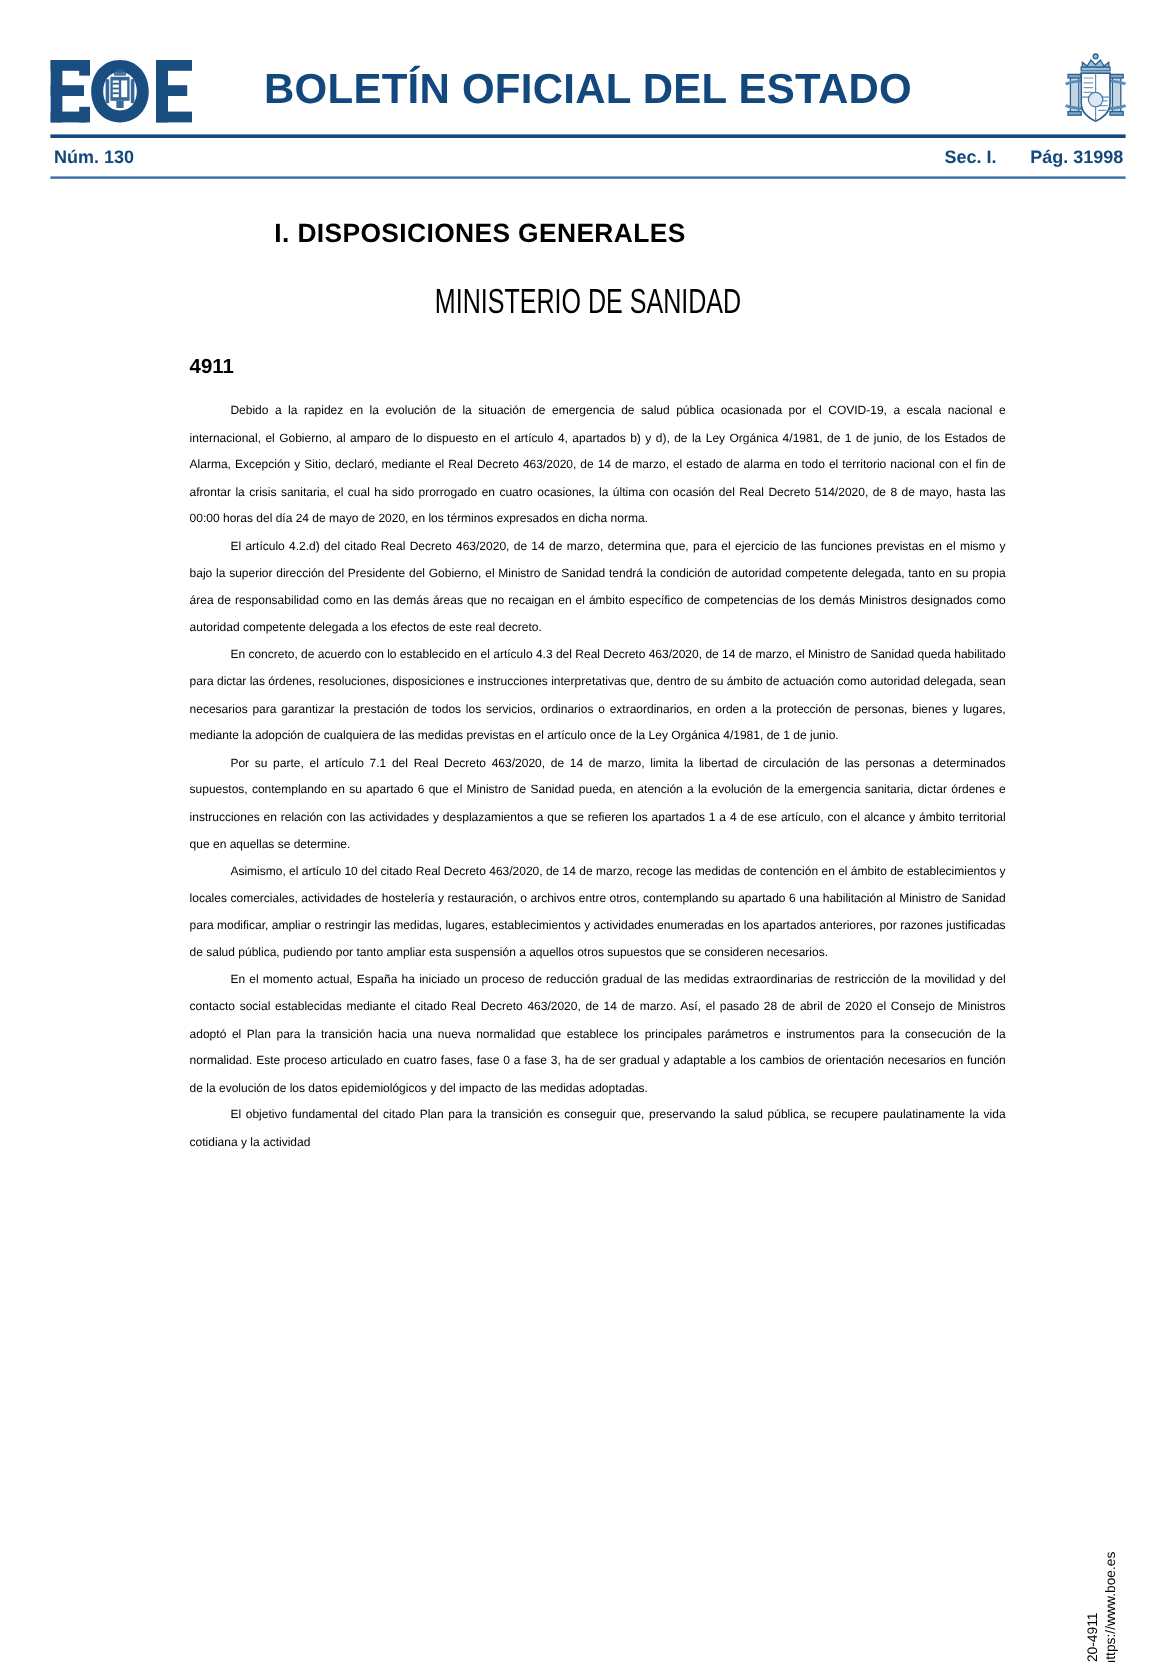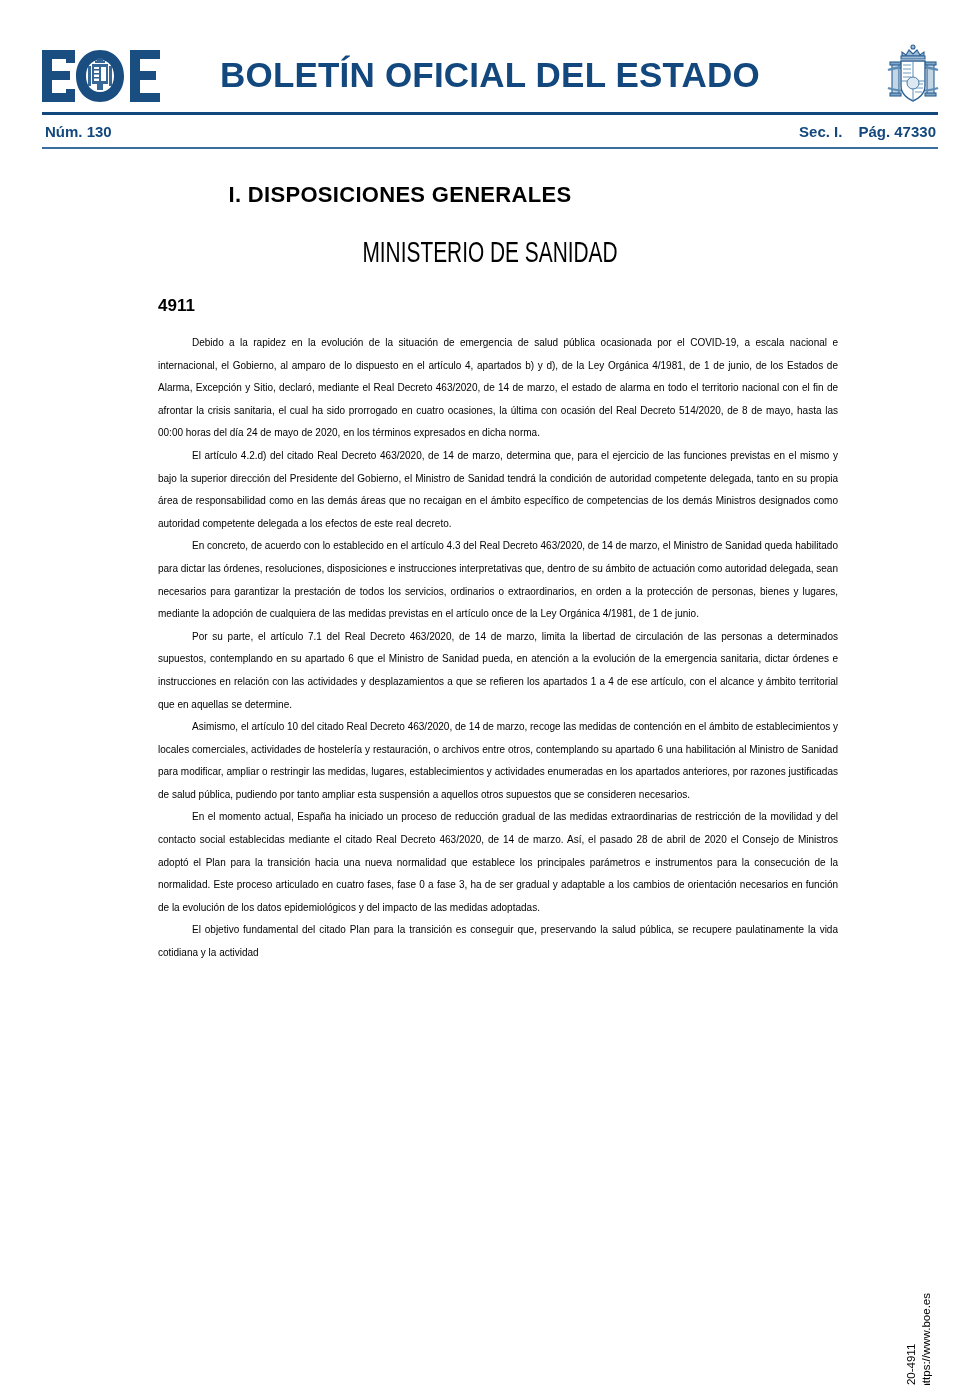--- a/index.html
+++ b/index.html
@@ -80,21 +80,21 @@
   .band-num { position: absolute; left: 3px; }
   .band-date {
     position: absolute;
     left: 0; right: 0;
     text-align: center;
   }
   .band-right {
     position: absolute;
     right: 2px;
     display: flex;
-    gap: 16px;
+    gap: 28px;
   }
 
   
   .doc-heading {
     position: absolute;
     left: 0; top: 182px;
     width: 800px;
     text-align: center;
     font-size: 22px;
     font-weight: bold;
@@ -253,21 +253,21 @@
     </svg>
   </div>
 </div>
 
 <div class="rule-band">
   <div class="rule-thick"></div>
   <div class="band-row">
     <span class="band-num">Núm. 130</span>
     <span class="band-right">
       <span>Sec. I.</span>
-      <span>Pág. 47330</span>
+      <span>Pág. 31998</span>
     </span>
   </div>
   <div class="rule-thin"></div>
 </div>
 
 <div class="doc-heading">I. DISPOSICIONES GENERALES</div>
 
 <div class="ministry">MINISTERIO DE SANIDAD</div>
 
 <div class="content">

